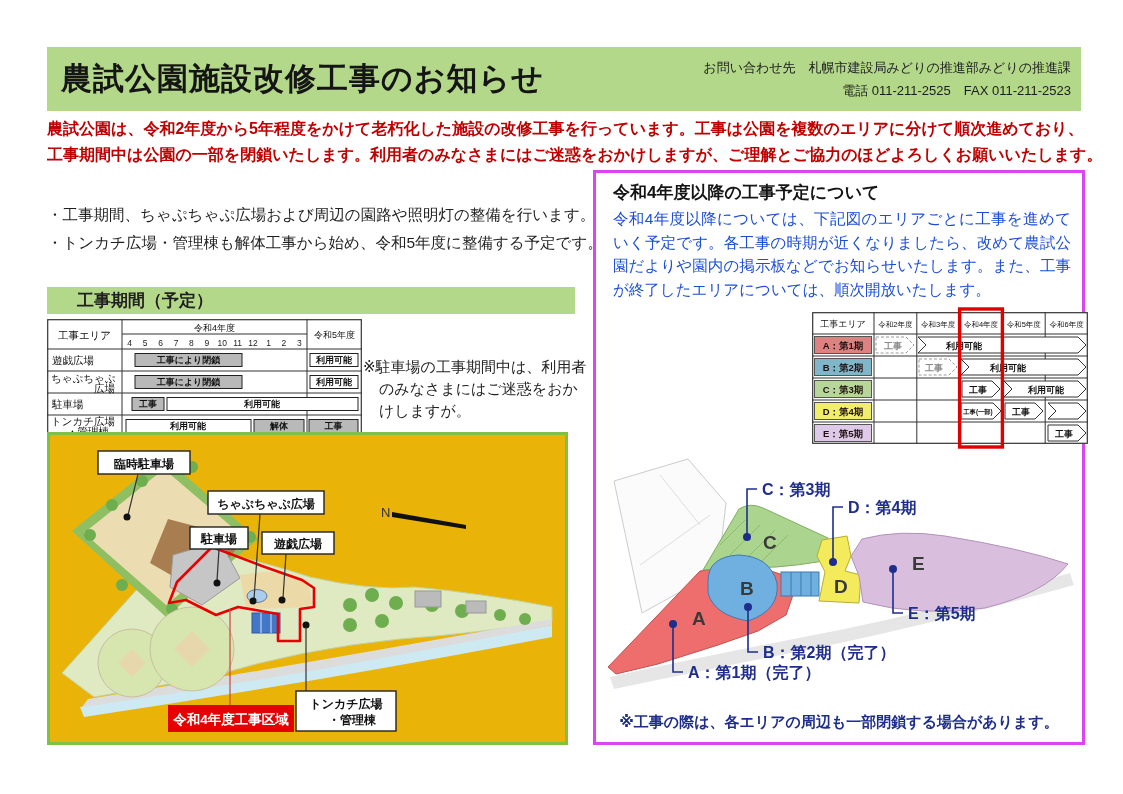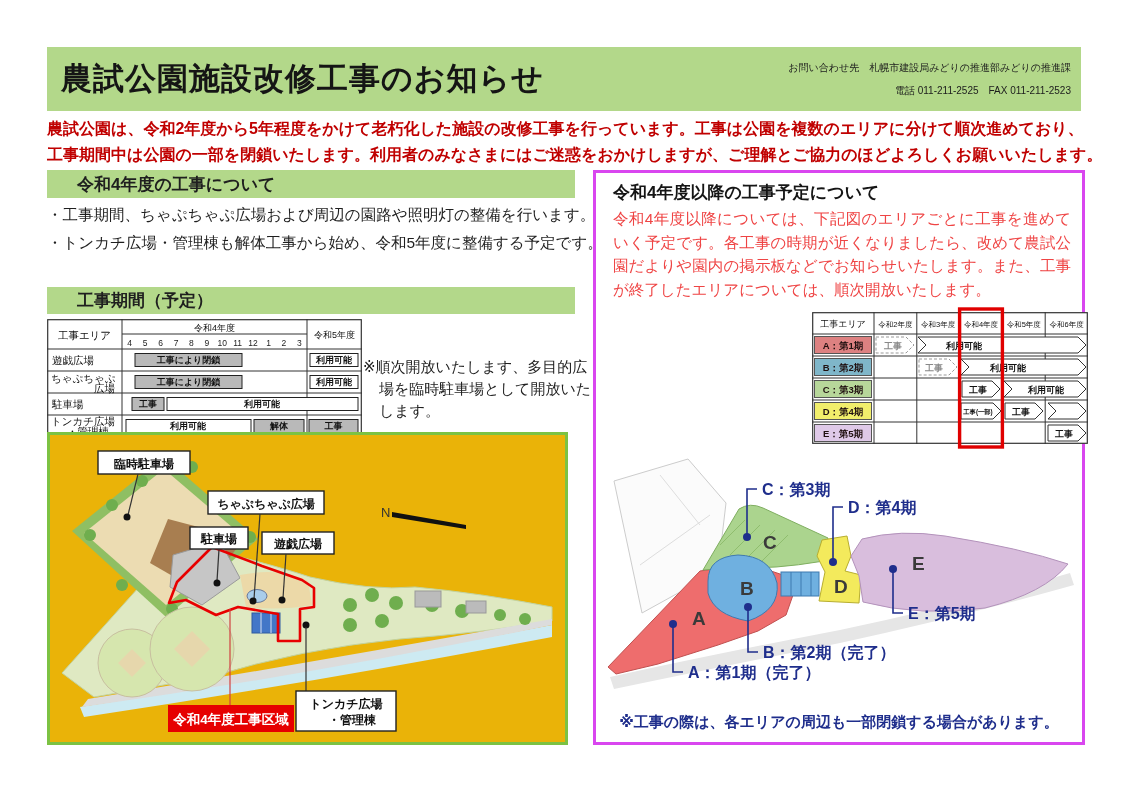--- a/index.html
+++ b/index.html
@@ -2,35 +2,35 @@
 <html><head>
 <meta charset="utf-8">
 <style>
   html,body{margin:0;padding:0;background:#fff;}
   #page{position:relative;width:1123px;height:794px;background:#ffffff;overflow:hidden;
         font-family:"Liberation Sans","DejaVu Sans",sans-serif;color:#222;}
   .abs{position:absolute;}
   
   .header-bar{left:47px;top:47px;width:1034px;height:64px;background:#b3d88a;display:flex;align-items:center;}
   .page-title{font-size:31px;font-weight:800;color:#151515;padding-left:14px;letter-spacing:1px;white-space:nowrap;}
-  .contact{position:absolute;right:10px;top:9px;text-align:right;font-size:10px;line-height:23px;color:#1c1c1c;}
+  .contact{position:absolute;right:10px;top:9px;text-align:right;font-size:13px;line-height:23px;color:#1c1c1c;}
   
   .intro{left:47px;top:116px;width:1040px;font-size:16px;font-weight:700;color:#c00000;line-height:26px;white-space:nowrap;}
   
   .section-bar{width:528px;height:28px;background:#b3d88a;display:flex;align-items:center;}
   .section-bar span{font-size:17px;font-weight:800;color:#1f1f1f;padding-left:30px;}
   .bullets{left:47px;top:201px;width:534px;font-size:15.5px;line-height:27.5px;color:#1f1f1f;white-space:nowrap;}
   .note-left{left:363px;top:356px;width:214px;font-size:15px;line-height:22px;color:#1f1f1f;
              padding-left:16px;text-indent:-16px;}
   .map-frame{left:47px;top:432px;width:515px;height:307px;border:3px solid #7cc243;background:#eab308;}
   
   .right-panel{left:593px;top:170px;width:486px;height:569px;border:3px solid #d946ef;background:#fff;}
   .right-title{position:absolute;left:17px;top:8px;font-size:17px;font-weight:800;color:#151515;}
   .right-body{position:absolute;left:17px;top:34px;width:458px;font-size:15.5px;line-height:23.5px;
-              color:#ef4444;text-align:justify;}
+              color:#1d4ed8;text-align:justify;}
   .right-note{position:absolute;left:0;bottom:10px;width:100%;text-align:center;
               font-size:15px;font-weight:800;color:#1f2e8c;}
   
   svg text{font-family:"Liberation Sans","DejaVu Sans",sans-serif;}
   .t-s{font-size:8.5px;fill:#222;}
   .t-m{font-size:9px;fill:#111;}
   .t-row{font-size:10.5px;fill:#111;}
   .t-bar{font-size:9px;font-weight:700;fill:#111;}
   .t-yr{font-size:7.5px;fill:#111;}
   .t-rowlab{font-size:9.5px;font-weight:700;fill:#201010;}
@@ -54,23 +54,20 @@
       <div>お問い合わせ先　札幌市建設局みどりの推進部みどりの推進課</div>
       <div>電話 011-211-2525　FAX 011-211-2523</div>
     </div>
   </div>
 
   <div class="abs intro">
     <div>農試公園は、令和2年度から5年程度をかけて老朽化した施設の改修工事を行っています。工事は公園を複数のエリアに分けて順次進めており、</div>
     <div>工事期間中は公園の一部を閉鎖いたします。利用者のみなさまにはご迷惑をおかけしますが、ご理解とご協力のほどよろしくお願いいたします。</div>
   </div>
 
-  <div class="abs section-bar" style="left:47px;top:170px;">
-    <span>令和4年度の工事について</span>
-  </div>
   <div class="abs bullets">
     <div>・工事期間、ちゃぷちゃぷ広場および周辺の園路や照明灯の整備を行います。</div>
     <div>・トンカチ広場・管理棟も解体工事から始め、令和5年度に整備する予定です。</div>
   </div>
 
   <div class="abs section-bar" style="left:47px;top:287px;height:27px;">
     <span>工事期間（予定）</span>
   </div>
 
   <svg class="abs" style="left:47px;top:319px;" width="315" height="119" viewBox="0 0 315 119">
@@ -122,21 +119,21 @@
     <text x="4" y="106" class="t-row">トンカチ広場</text>
     <text x="20" y="116" class="t-row">・管理棟</text>
     <rect x="79" y="100.5" width="125" height="13" fill="#fff" stroke="#222"></rect>
     <text x="141" y="110.2" text-anchor="middle" class="t-bar">利用可能</text>
     <rect x="207" y="100.5" width="50" height="13" fill="#b9b9b9" stroke="#222"></rect>
     <text x="232" y="110.2" text-anchor="middle" class="t-bar">解体</text>
     <rect x="262" y="100.5" width="49" height="13" fill="#b9b9b9" stroke="#222"></rect>
     <text x="286.5" y="110.2" text-anchor="middle" class="t-bar">工事</text>
   </svg>
 
-  <div class="abs note-left">※順次開放いたします、多目的広場を臨時駐車場として開放いたします。</div>
+  <div class="abs note-left">※駐車場の工事期間中は、利用者のみなさまにはご迷惑をおかけしますが。</div>
 
   <div class="abs map-frame">
     <svg width="515" height="307" viewBox="0 0 515 307">
 
       <path d="M12,238 L98,142 L175,118 Q230,132 260,142 Q320,156 365,152 Q430,158 502,172 L502,186 Q430,198 350,204 Q250,214 160,242 L44,262 Z" fill="#dfe9c2" stroke="#c2d3a0"></path>
       <path d="M30,272 Q260,236 502,190 L502,202 Q260,248 34,282 Z" fill="#cdeaf2"></path>
       <path d="M38,264 Q260,228 502,184 L502,190 Q260,240 32,272 Z" fill="#dcdcdc"></path>
 
       <polygon points="22,96 114,22 208,104 116,182" fill="#8fbf63"></polygon>
       <polygon points="34,98 114,34 196,104 116,170" fill="#ecdcb2"></polygon>

